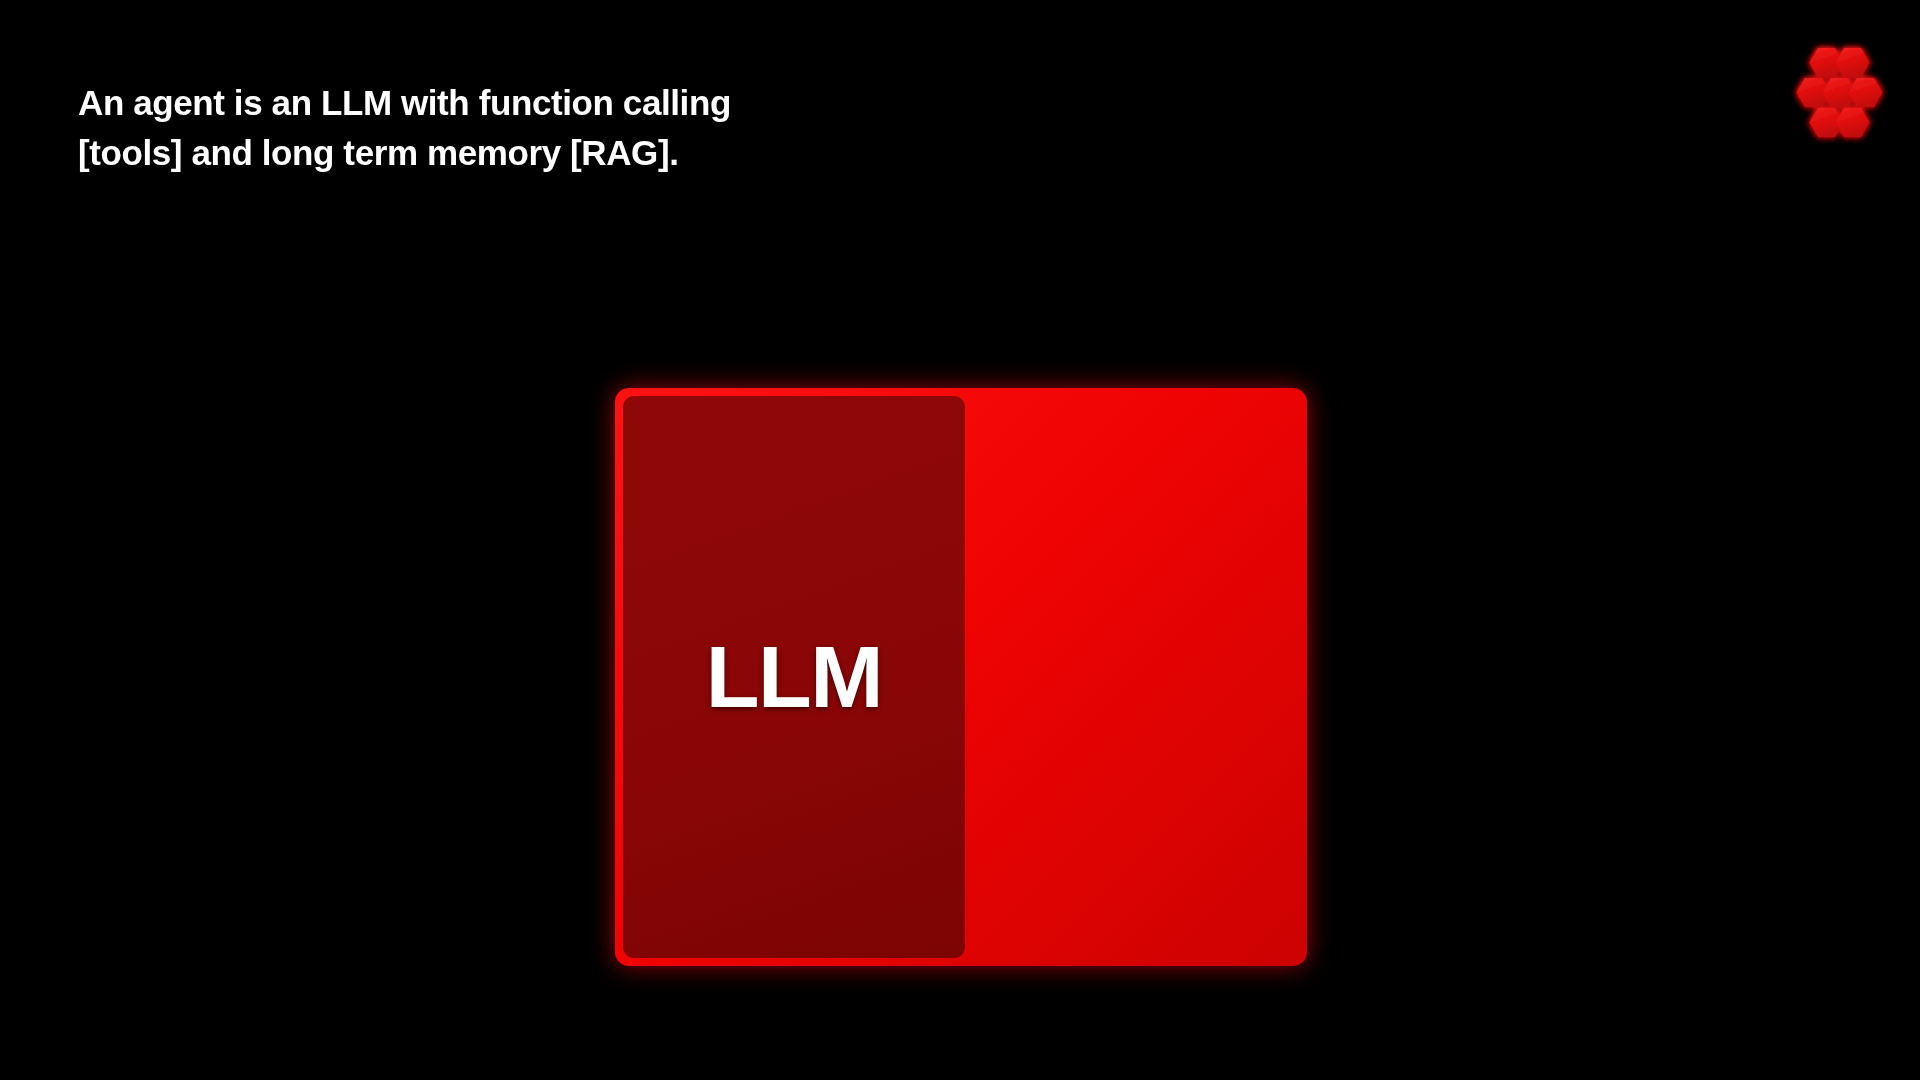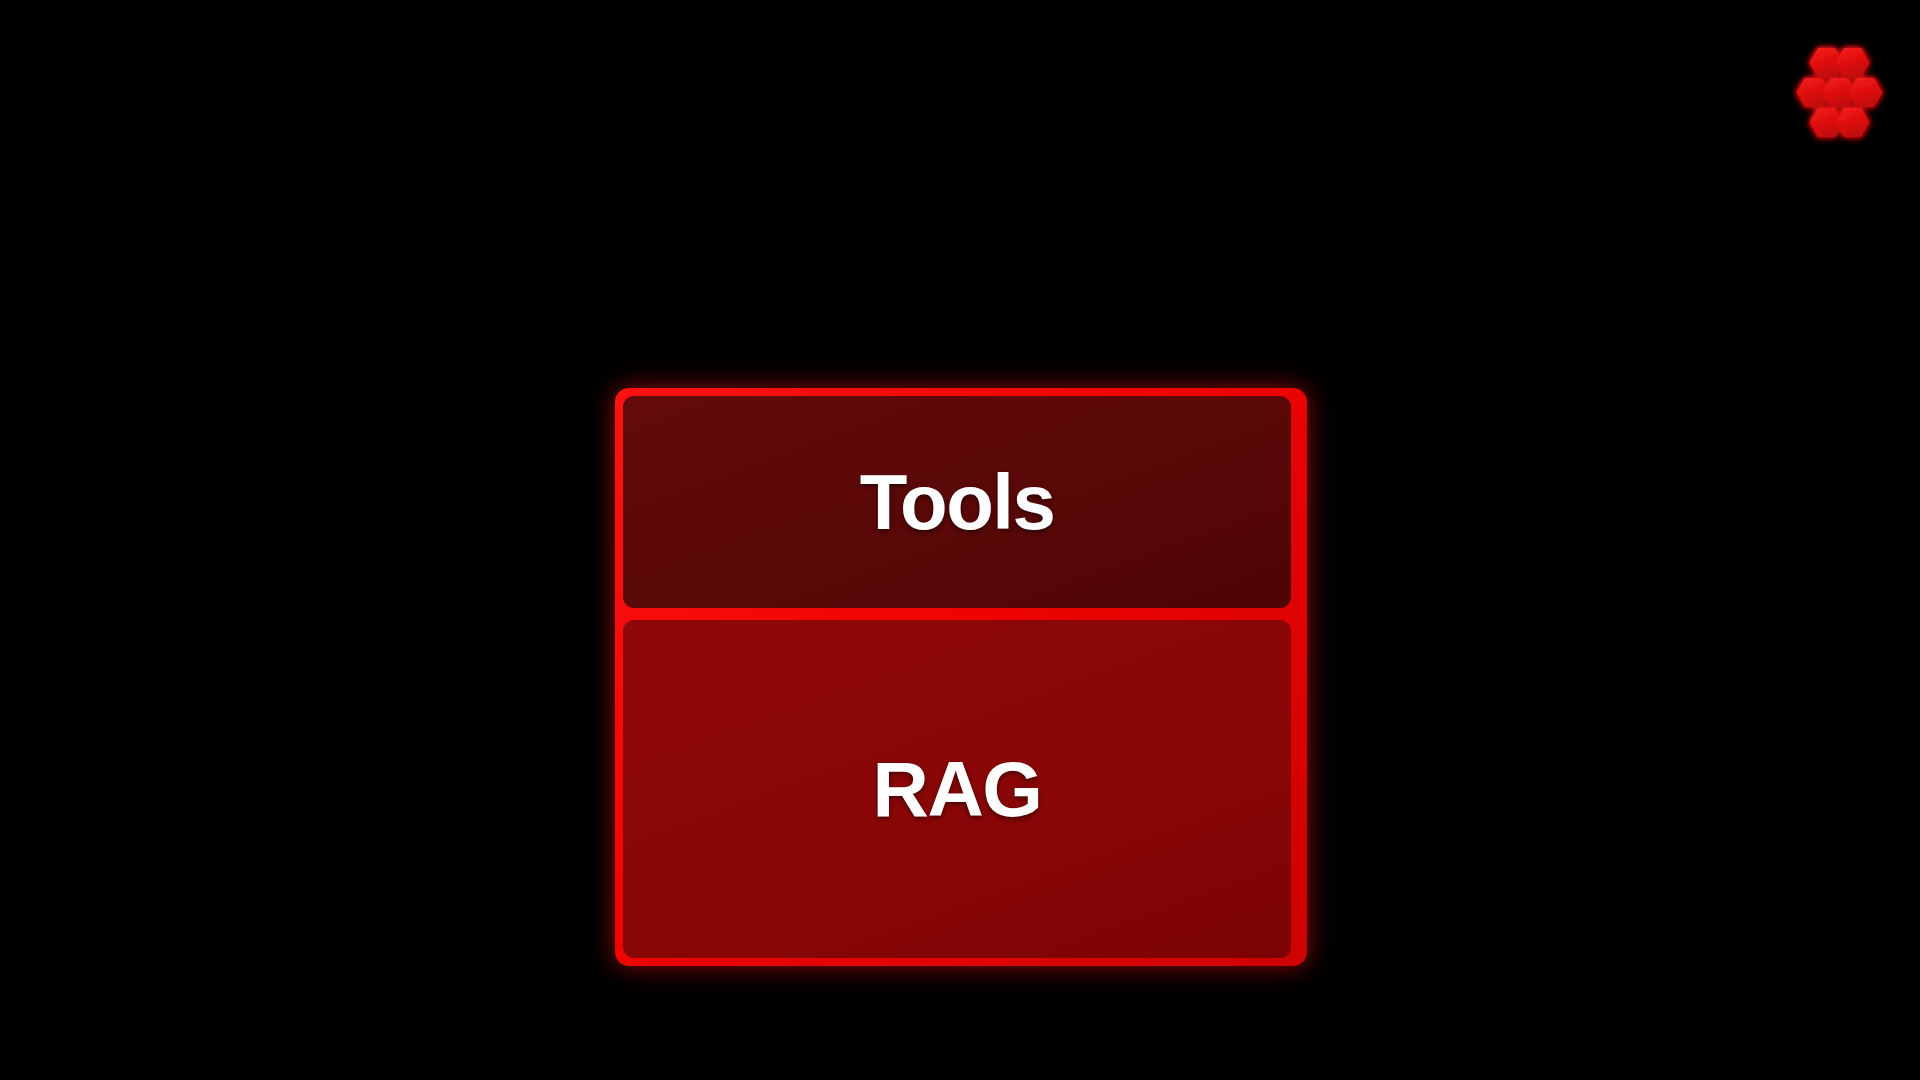--- a/index.html
+++ b/index.html
@@ -120,20 +120,24 @@
     flex: 1 1 auto;
     background: linear-gradient(160deg, #8e0808 0%, #8a0606 55%, #7d0404 100%);
   }
   .panel-rag .panel-label { font-size: 78px; }
 </style>
 </head>
 <body>
 
 <div class="title-block">
 
+  <div class="slide-subtitle">
+    <span class="sub-line">An agent is an LLM with function calling</span>
+    <span class="sub-line">[tools] and long term memory [RAG].</span>
+  </div>
 </div>
 
 <div class="logo">
   <svg viewBox="0 0 116 116" xmlns="http://www.w3.org/2000/svg">
     <defs>
       <linearGradient id="hexgrad" x1="0" y1="0" x2="0.4" y2="1">
         <stop offset="0%" stop-color="#f52222"></stop>
         <stop offset="55%" stop-color="#e00d0d"></stop>
         <stop offset="100%" stop-color="#c10808"></stop>
       </linearGradient>
@@ -156,23 +160,22 @@
       <polygon points="79,47.9 96,47.9 104.5,62.6 96,77.3 79,77.3 70.5,62.6"></polygon>
 
       <polygon points="40,77.8 57,77.8 65.5,92.5 57,107.2 40,107.2 31.5,92.5"></polygon>
       <polygon points="66,77.8 83,77.8 91.5,92.5 83,107.2 66,107.2 57.5,92.5"></polygon>
     </g>
   </svg>
 </div>
 
 <div class="diagram">
 
+  <div class="col-left">
+    <div class="panel panel-llm">
+      <span class="panel-label">LLM</span>
+    </div>
+  </div>
 
   <div class="col-right">
-    <div class="panel panel-tools">
-      <span class="panel-label">Tools</span>
-    </div>
-    <div class="panel panel-rag">
-      <span class="panel-label">RAG</span>
-    </div>
   </div>
 
 </div>
 
 </body></html>

